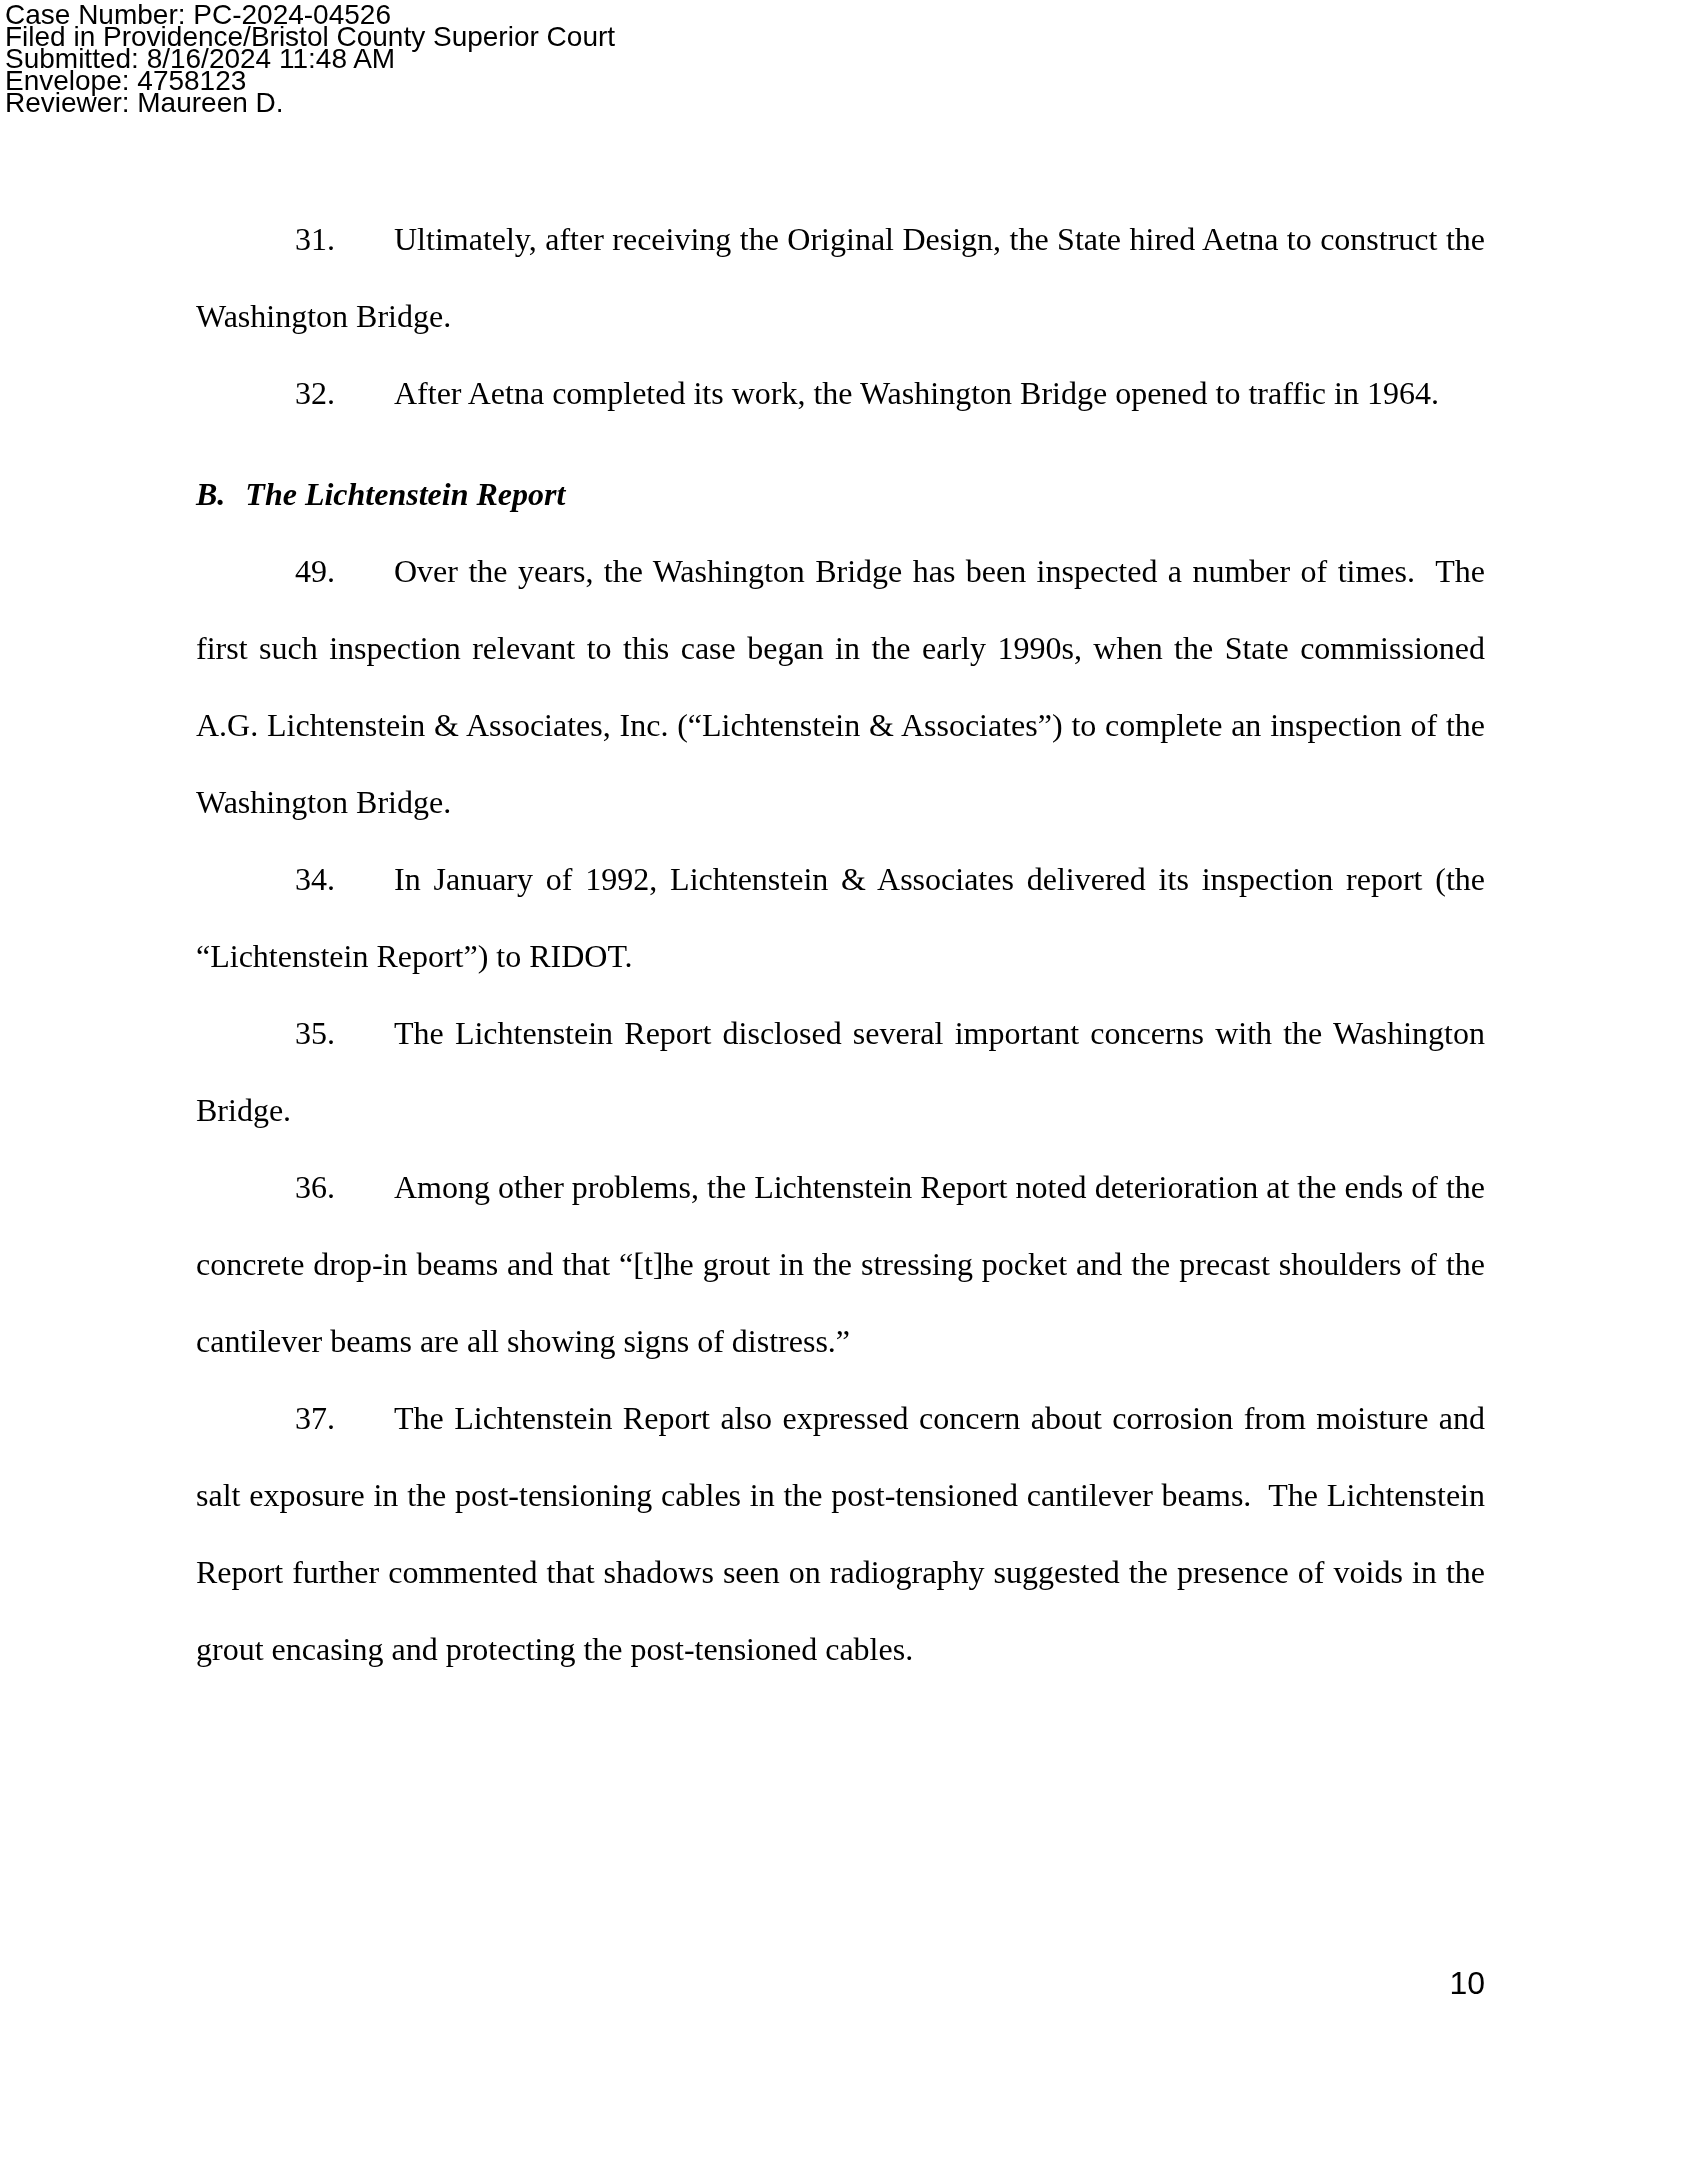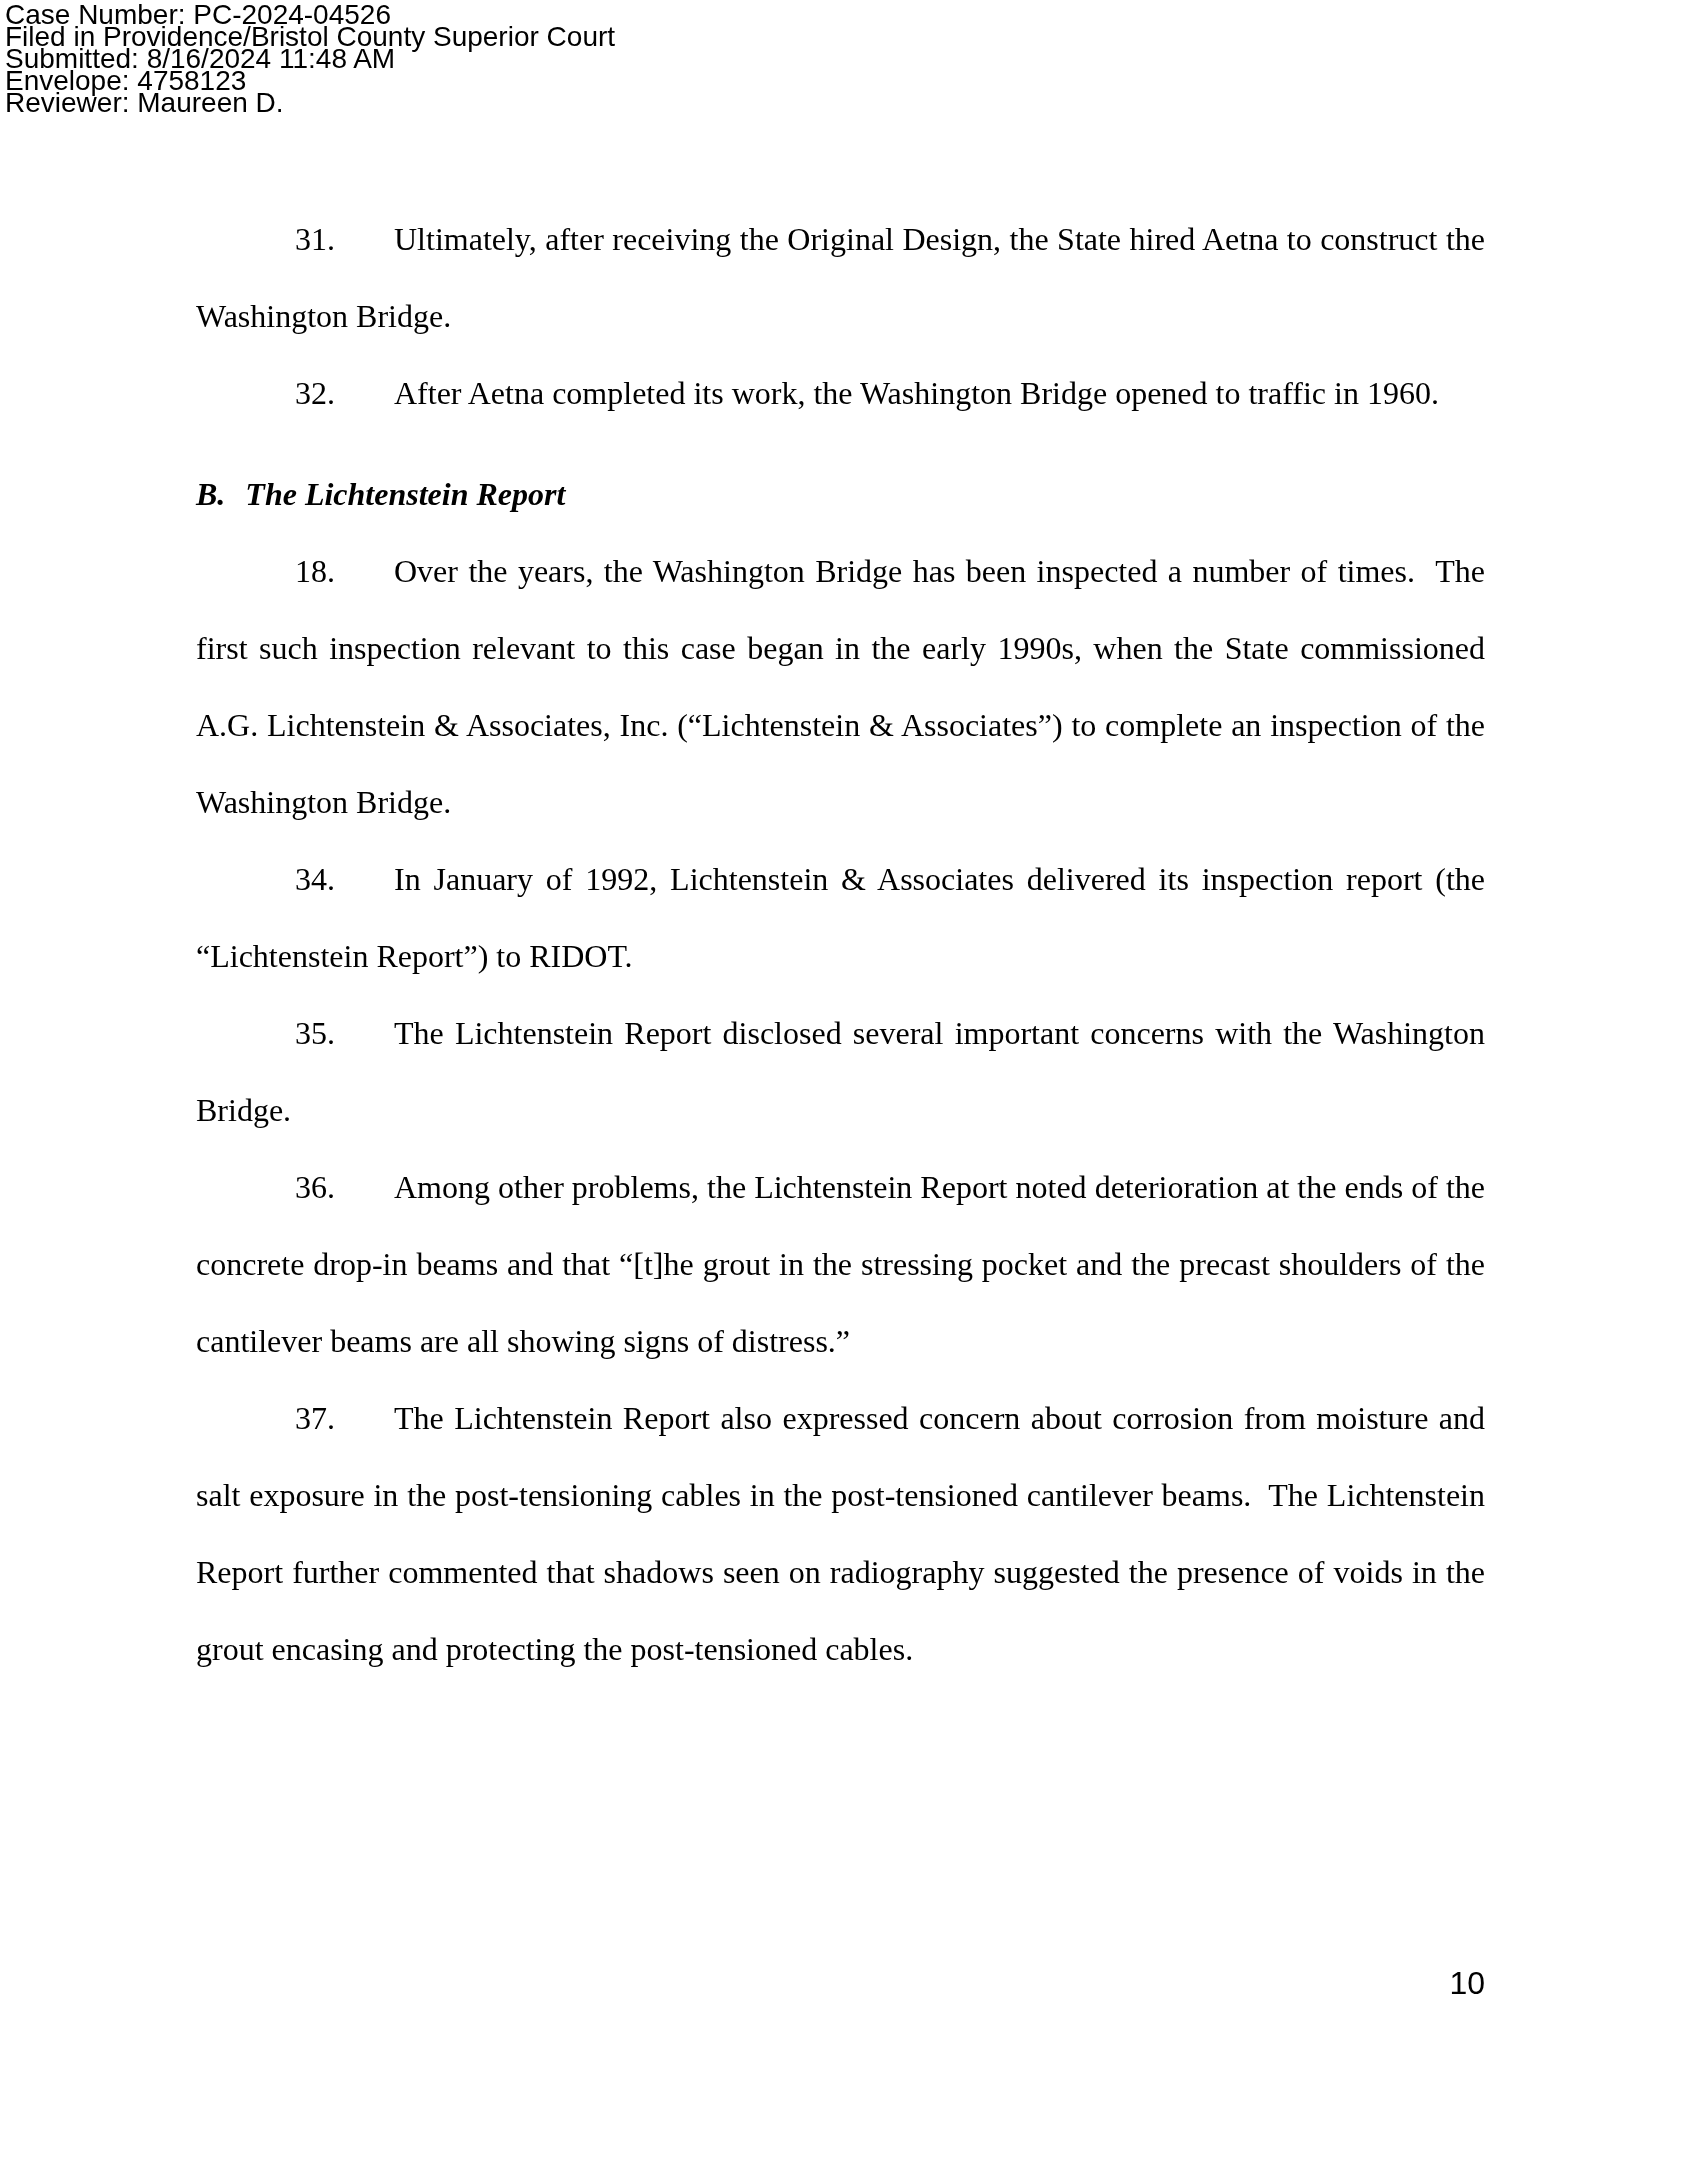--- a/index.html
+++ b/index.html
@@ -79,25 +79,25 @@
     <div>Submitted: 8/16/2024 11:48 AM</div>
     <div>Envelope: 4758123</div>
     <div>Reviewer: Maureen D.</div>
   </div>
 
   <div class="content">
 
 
     <p class="para"><span class="pnum">31.</span><span>Ultimately, after receiving the Original Design, the State hired Aetna to construct the Washington Bridge.</span></p>
 
-    <p class="para"><span class="pnum">32.</span><span>After Aetna completed its work, the Washington Bridge opened to traffic in 1960.</span></p>
+    <p class="para"><span class="pnum">32.</span><span>After Aetna completed its work, the Washington Bridge opened to traffic in 1964.</span></p>
 
     <p class="para section-heading"><span class="heading-label">B.</span><span>The Lichtenstein Report</span></p>
 
-    <p class="para"><span class="pnum">18.</span><span>Over the years, the Washington Bridge has been inspected a number of times.&nbsp; The first such inspection relevant to this case began in the early 1990s, when the State commissioned A.G. Lichtenstein &amp; Associates, Inc. (“Lichtenstein &amp; Associates”) to complete an inspection of the Washington Bridge.</span></p>
+    <p class="para"><span class="pnum">49.</span><span>Over the years, the Washington Bridge has been inspected a number of times.&nbsp; The first such inspection relevant to this case began in the early 1990s, when the State commissioned A.G. Lichtenstein &amp; Associates, Inc. (“Lichtenstein &amp; Associates”) to complete an inspection of the Washington Bridge.</span></p>
 
     <p class="para"><span class="pnum">34.</span><span>In January of 1992, Lichtenstein &amp; Associates delivered its inspection report (the “Lichtenstein Report”) to RIDOT.</span></p>
 
     <p class="para"><span class="pnum">35.</span><span>The Lichtenstein Report disclosed several important concerns with the Washington Bridge.</span></p>
 
     <p class="para"><span class="pnum">36.</span><span>Among other problems, the Lichtenstein Report noted deterioration at the ends of the concrete drop-in beams and that “[t]he grout in the stressing pocket and the precast shoulders of the cantilever beams are all showing signs of distress.”</span></p>
 
     <p class="para"><span class="pnum">37.</span><span>The Lichtenstein Report also expressed concern about corrosion from moisture and salt exposure in the post-tensioning cables in the post-tensioned cantilever beams.&nbsp; The Lichtenstein Report further commented that shadows seen on radiography suggested the presence of voids in the grout encasing and protecting the post-tensioned cables.</span></p>
 
   </div>

